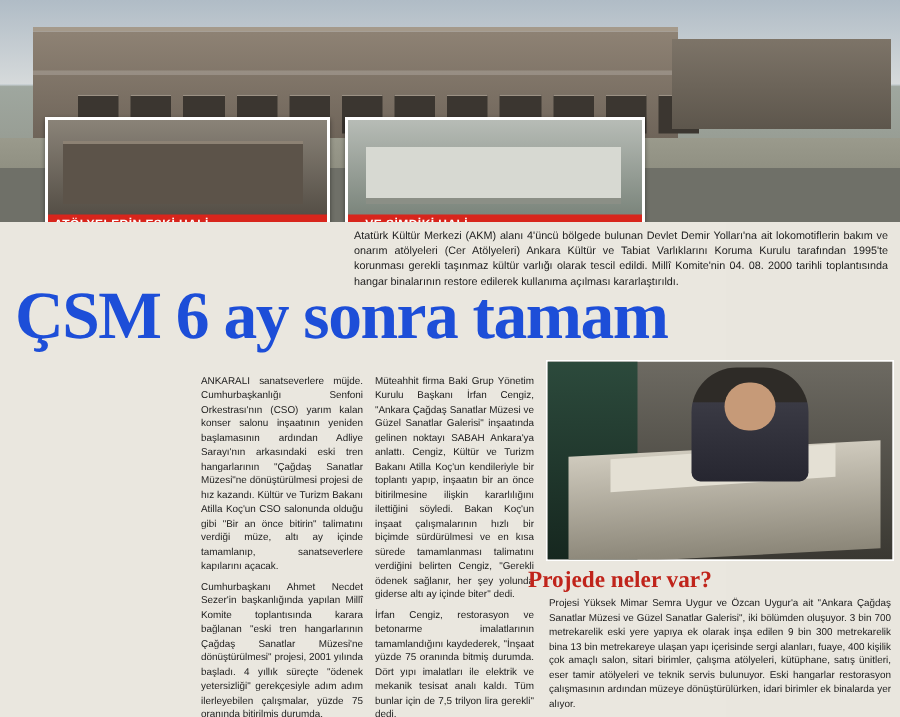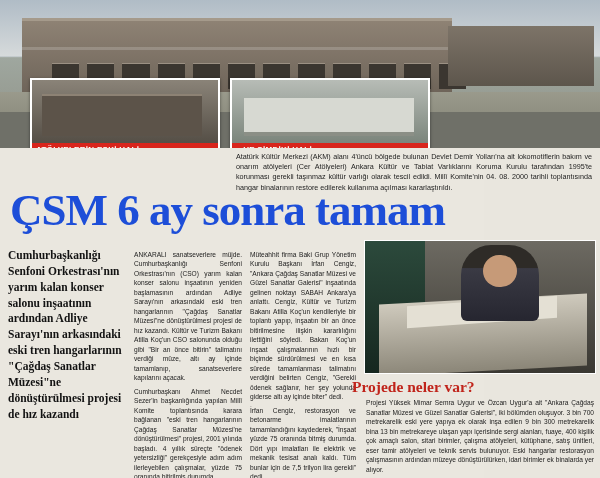--- a/index.html
+++ b/index.html
@@ -279,21 +279,20 @@
       <div class="hangar-shape"></div>
       <div class="inset-label">...VE ŞİMDİKİ HALİ</div>
     </div>
   </div>
 
   <div class="akm-caption">Atatürk Kültür Merkezi (AKM) alanı 4'üncü bölgede bulunan Devlet Demir Yolları'na ait lokomotiflerin bakım ve onarım atölyeleri (Cer Atölyeleri) Ankara Kültür ve Tabiat Varlıklarını Koruma Kurulu tarafından 1995'te korunması gerekli taşınmaz kültür varlığı olarak tescil edildi. Millî Komite'nin 04. 08. 2000 tarihli toplantısında hangar binalarının restore edilerek kullanıma açılması kararlaştırıldı.</div>
 
   <div class="headline-band"></div>
   <div class="headline">ÇSM 6 ay sonra tamam</div>
 
-  <div class="deck">Cumhurbaşkanlığı Senfoni Orkestrası'nın yarım kalan konser salonu inşaatının ardından Adliye Sarayı'nın arkasındaki eski tren hangarlarının "Çağdaş Sanatlar Müzesi"ne dönüştürülmesi projesi de hız kazandı</div>
 
   <div class="col col-1">
     <p>ANKARALI sanatseverlere müjde. Cumhurbaşkanlığı Senfoni Orkestrası'nın (CSO) yarım kalan konser salonu inşaatının yeniden başlamasının ardından Adliye Sarayı'nın arkasındaki eski tren hangarlarının "Çağdaş Sanatlar Müzesi"ne dönüştürülmesi projesi de hız kazandı. Kültür ve Turizm Bakanı Atilla Koç'un CSO salonunda olduğu gibi "Bir an önce bitirin" talimatını verdiği müze, altı ay içinde tamamlanıp, sanatseverlere kapılarını açacak.</p>
     <p>Cumhurbaşkanı Ahmet Necdet Sezer'in başkanlığında yapılan Millî Komite toplantısında karara bağlanan "eski tren hangarlarının Çağdaş Sanatlar Müzesi'ne dönüştürülmesi" projesi, 2001 yılında başladı. 4 yıllık süreçte "ödenek yetersizliği" gerekçesiyle adım adım ilerleyebilen çalışmalar, yüzde 75 oranında bitirilmiş durumda.</p>
   </div>
 
   <div class="col col-2">
     <p>Müteahhit firma Baki Grup Yönetim Kurulu Başkanı İrfan Cengiz, "Ankara Çağdaş Sanatlar Müzesi ve Güzel Sanatlar Galerisi" inşaatında gelinen noktayı SABAH Ankara'ya anlattı. Cengiz, Kültür ve Turizm Bakanı Atilla Koç'un kendileriyle bir toplantı yapıp, inşaatın bir an önce bitirilmesine ilişkin kararlılığını ilettiğini söyledi. Bakan Koç'un inşaat çalışmalarının hızlı bir biçimde sürdürülmesi ve en kısa sürede tamamlanması talimatını verdiğini belirten Cengiz, "Gerekli ödenek sağlanır, her şey yolunda giderse altı ay içinde biter" dedi.</p>
     <p>İrfan Cengiz, restorasyon ve betonarme imalatlarının tamamlandığını kaydederek, "İnşaat yüzde 75 oranında bitmiş durumda. Dört yıpı imalatları ile elektrik ve mekanik tesisat analı kaldı. Tüm bunlar için de 7,5 trilyon lira gerekli" dedi.</p>
 

